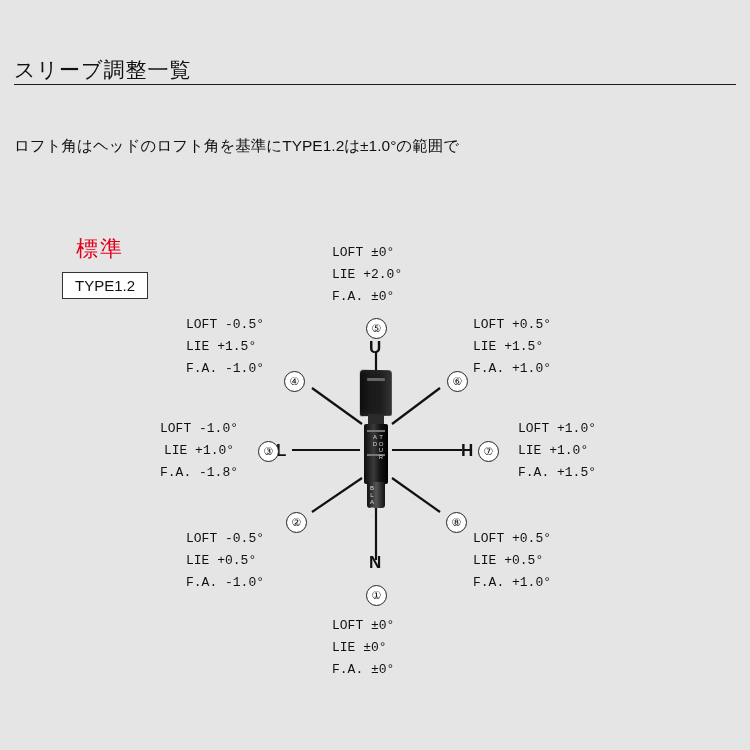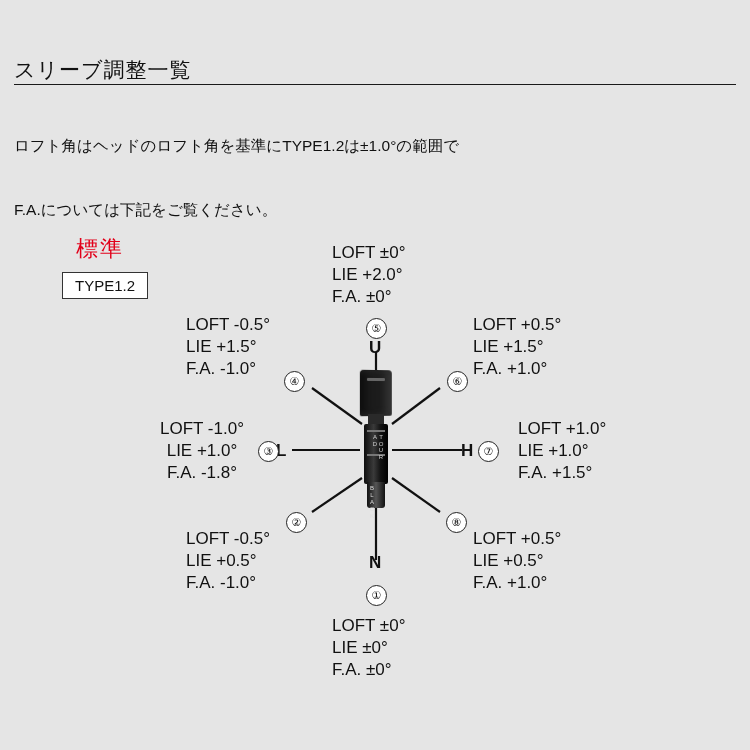--- a/index.html
+++ b/index.html
@@ -89,34 +89,33 @@
     position:absolute;width:19px;height:19px;border-radius:50%;
     border:1px solid #222;background:#fff;
     font-size:11px;line-height:19px;text-align:center;color:#111;
   }
   
   .axis-letter{
     position:absolute;font-size:17px;font-weight:bold;color:#111;
   }
   
   .info{
-    position:absolute;font-size:17px;line-height:22px;color:#111;white-space:nowrap;
+    position:absolute;font-size:13px;line-height:22px;color:#111;white-space:nowrap;font-family:Liberation Mono, monospace;
   }
 </style>
 </head>
 <body>
 
 <div id="page">
 
   <div class="title">スリーブ調整一覧</div>
   <div class="title-rule"></div>
 
   <div class="intro">
     <div>ロフト角はヘッドのロフト角を基準にTYPE1.2は±1.0°の範囲で</div>
-    <div>F.A.については下記をご覧ください。</div>
   </div>
 
   <div class="std-label">標準</div>
   <div class="std-box">TYPE1.2</div>
 
   <div class="diagram">
 
     <svg class="spokes" width="750" height="750">
 
       <line x1="376" y1="352" x2="376" y2="372" stroke="#111" stroke-width="2.2"></line>

